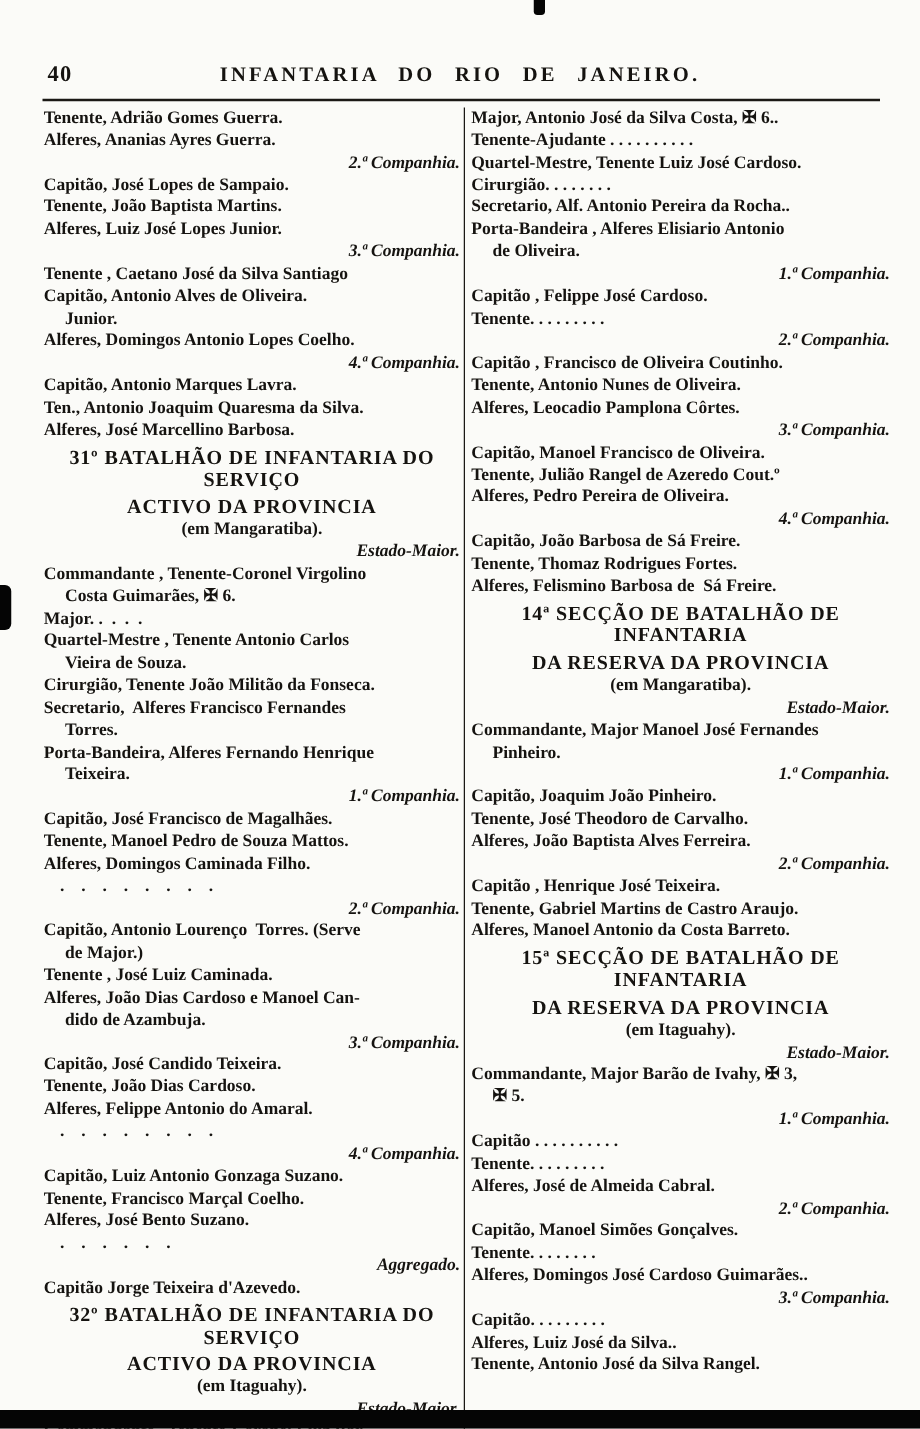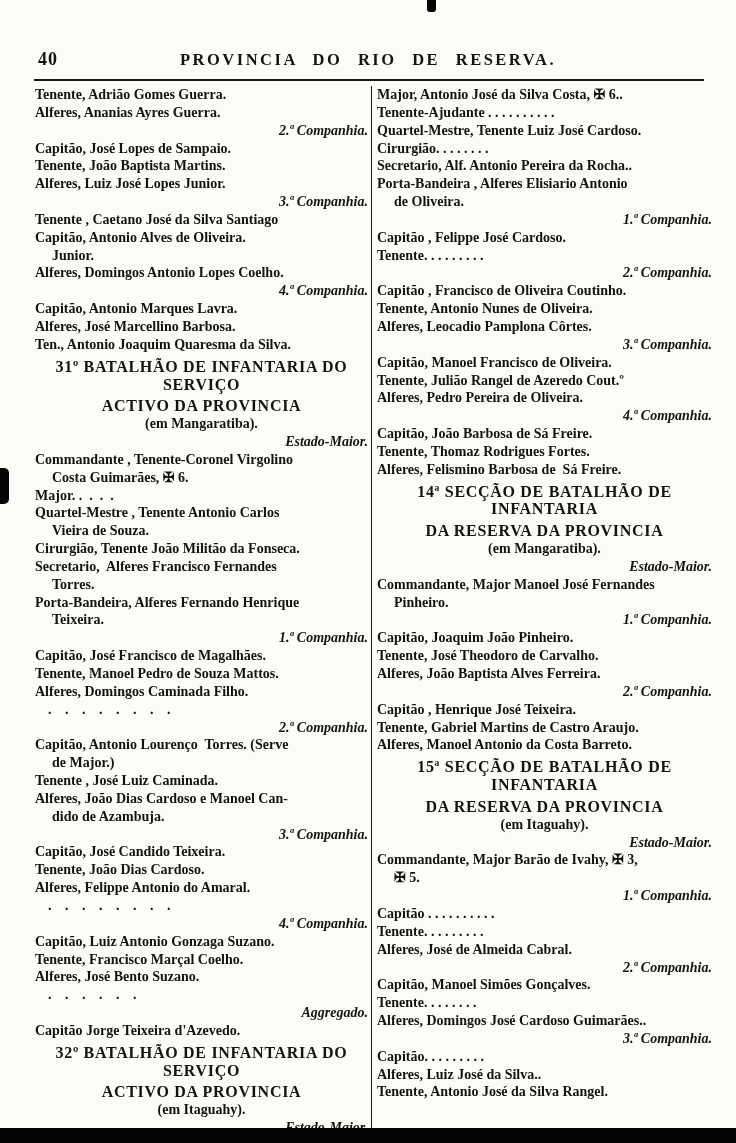--- a/index.html
+++ b/index.html
@@ -44,40 +44,40 @@
   .artifact-top-mark{left:427px;top:0;width:9px;height:12px;border-radius:0 0 3px 3px;}
   .artifact-left-blob{left:0;top:468px;width:9px;height:36px;border-radius:0 5px 5px 0;}
   .artifact-bottom-bar{left:0;bottom:0;width:736px;height:15px;}
 </style>
 </head>
 <body>
 
 <div class="page">
   <div class="header">
     <span class="page-number">40</span>
-    <div class="page-title">PROVINCIA DO RIO DE RESERVA.</div>
+    <div class="page-title">INFANTARIA DO RIO DE JANEIRO.</div>
   </div>
   <div class="header-rule"></div>
   <div class="columns">
     <div class="col col-left">
         <div class="line e">Tenente, Adrião Gomes Guerra.</div>
         <div class="line e">Alferes, Ananias Ayres Guerra.</div>
         <div class="line c">2.ª Companhia.</div>
         <div class="line e">Capitão, José Lopes de Sampaio.</div>
         <div class="line e">Tenente, João Baptista Martins.</div>
         <div class="line e">Alferes, Luiz José Lopes Junior.</div>
         <div class="line c">3.ª Companhia.</div>
         <div class="line e">Tenente , Caetano José da Silva Santiago</div>
         <div class="line e">Capitão, Antonio Alves de Oliveira.</div>
         <div class="line i">Junior.</div>
         <div class="line e">Alferes, Domingos Antonio Lopes Coelho.</div>
         <div class="line c">4.ª Companhia.</div>
         <div class="line e">Capitão, Antonio Marques Lavra.</div>
+        <div class="line e">Ten., Antonio Joaquim Quaresma da Silva.</div>
         <div class="line e">Alferes, José Marcellino Barbosa.</div>
-        <div class="line e">Ten., Antonio Joaquim Quaresma da Silva.</div>
         <div class="line s">31º BATALHÃO DE INFANTARIA DO SERVIÇO</div>
         <div class="line s">ACTIVO DA PROVINCIA</div>
         <div class="line p">(em Mangaratiba).</div>
         <div class="line c">Estado-Maior.</div>
         <div class="line e">Commandante , Tenente-Coronel Virgolino</div>
         <div class="line i">Costa Guimarães, ✠ 6.</div>
         <div class="line e">Major. .  .  .  .</div>
         <div class="line e">Quartel-Mestre , Tenente Antonio Carlos</div>
         <div class="line i">Vieira de Souza.</div>
         <div class="line e">Cirurgião, Tenente João Militão da Fonseca.</div>

